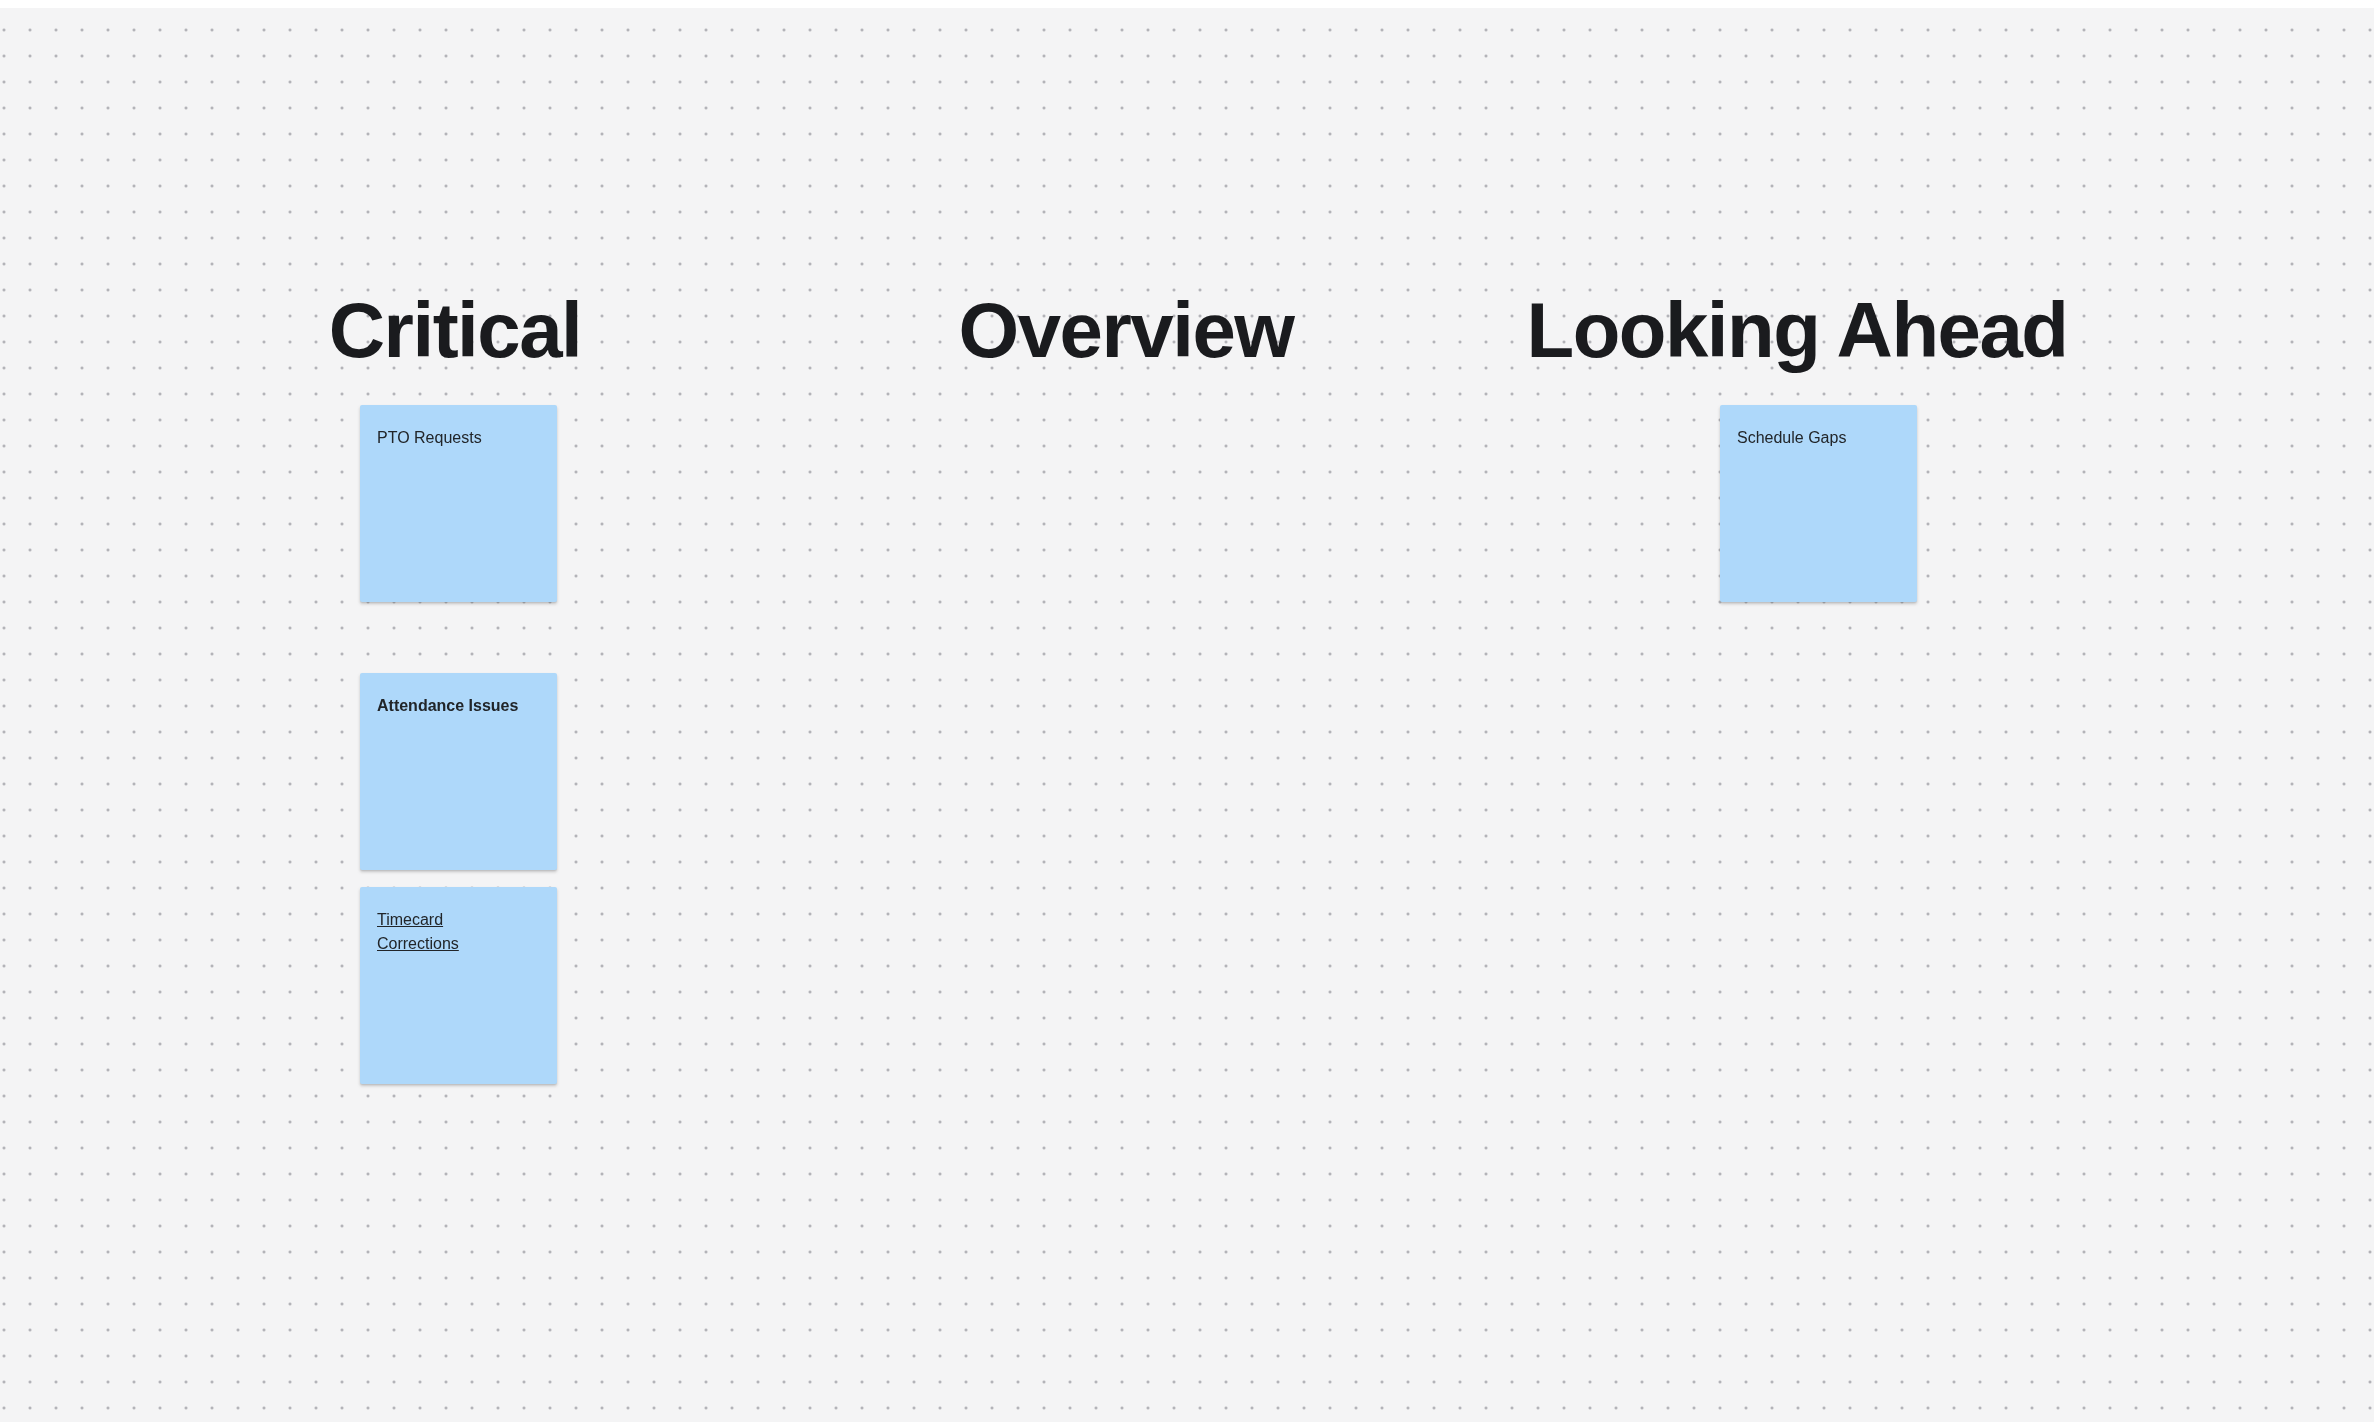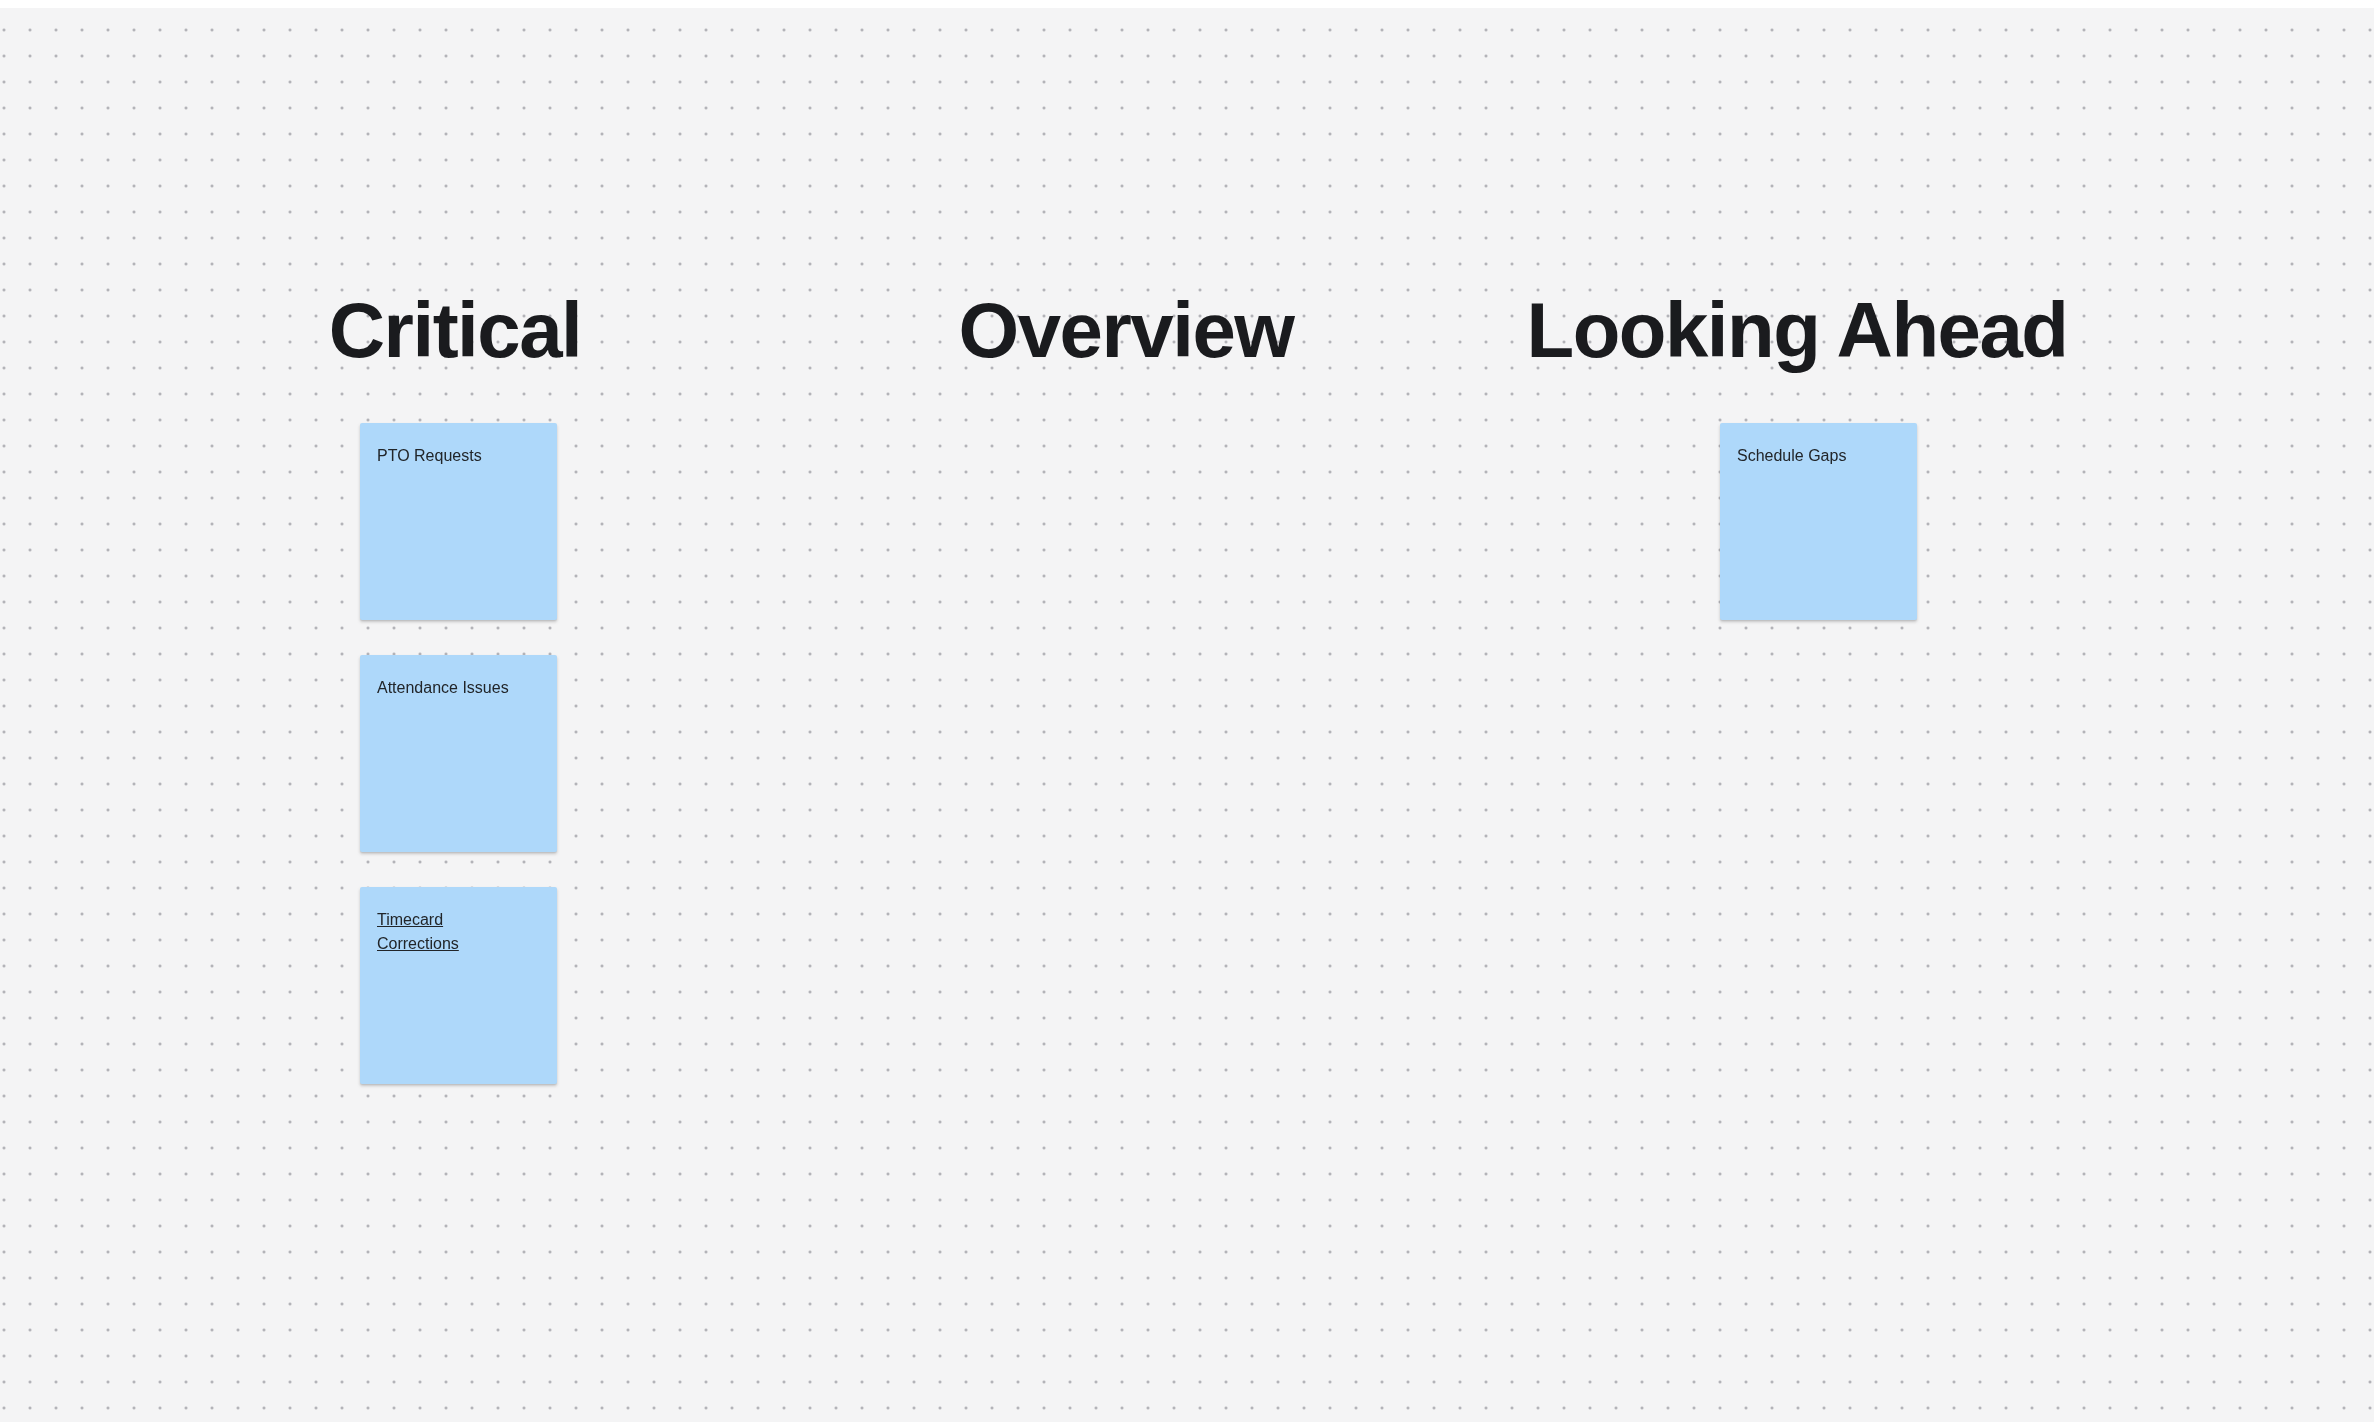--- a/index.html
+++ b/index.html
@@ -48,22 +48,22 @@
     font-size: 16px;
     line-height: 24px;
     color: #212529;
     cursor: pointer;
   }
   
   .col1 { left: 360px; }
   .col2 { left: 1009px; }
   .col3 { left: 1720px; }
   
-  .row1 { top: 415px; }
-  .row2 { top: 647px; }
+  .row1 { top: 397px; }
+  .row2 { top: 665px; font-weight: bold; }
   .row3 { top: 879px; text-decoration: underline; }
 
   .note-label { display: block; }
 </style>
 </head>
 <body>
 
 <div class="canvas">
 
   <div class="board-heading heading-critical">Critical</div>

